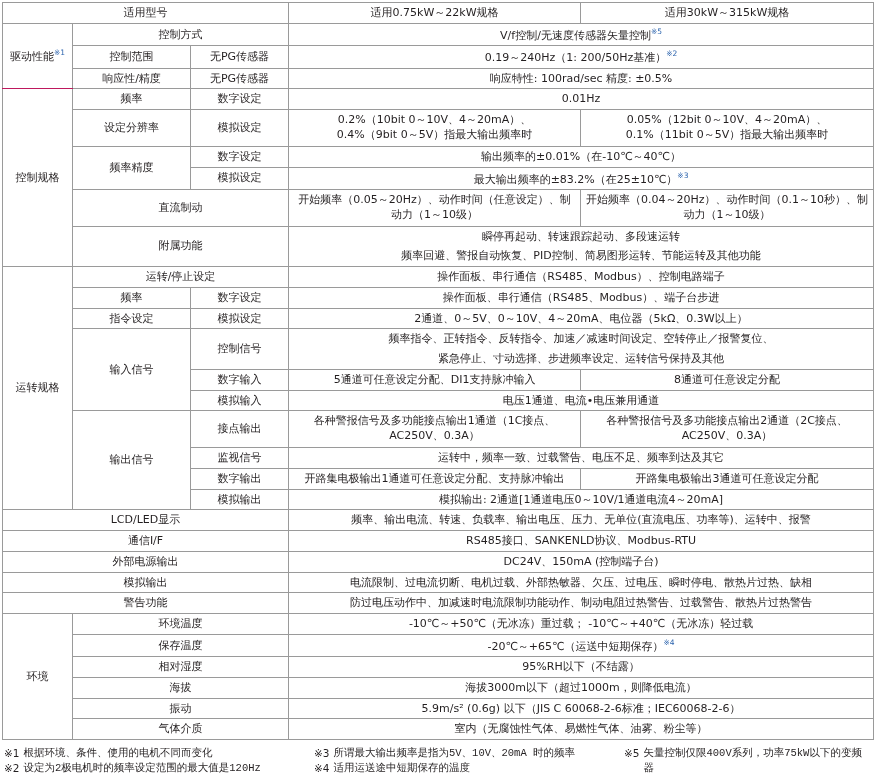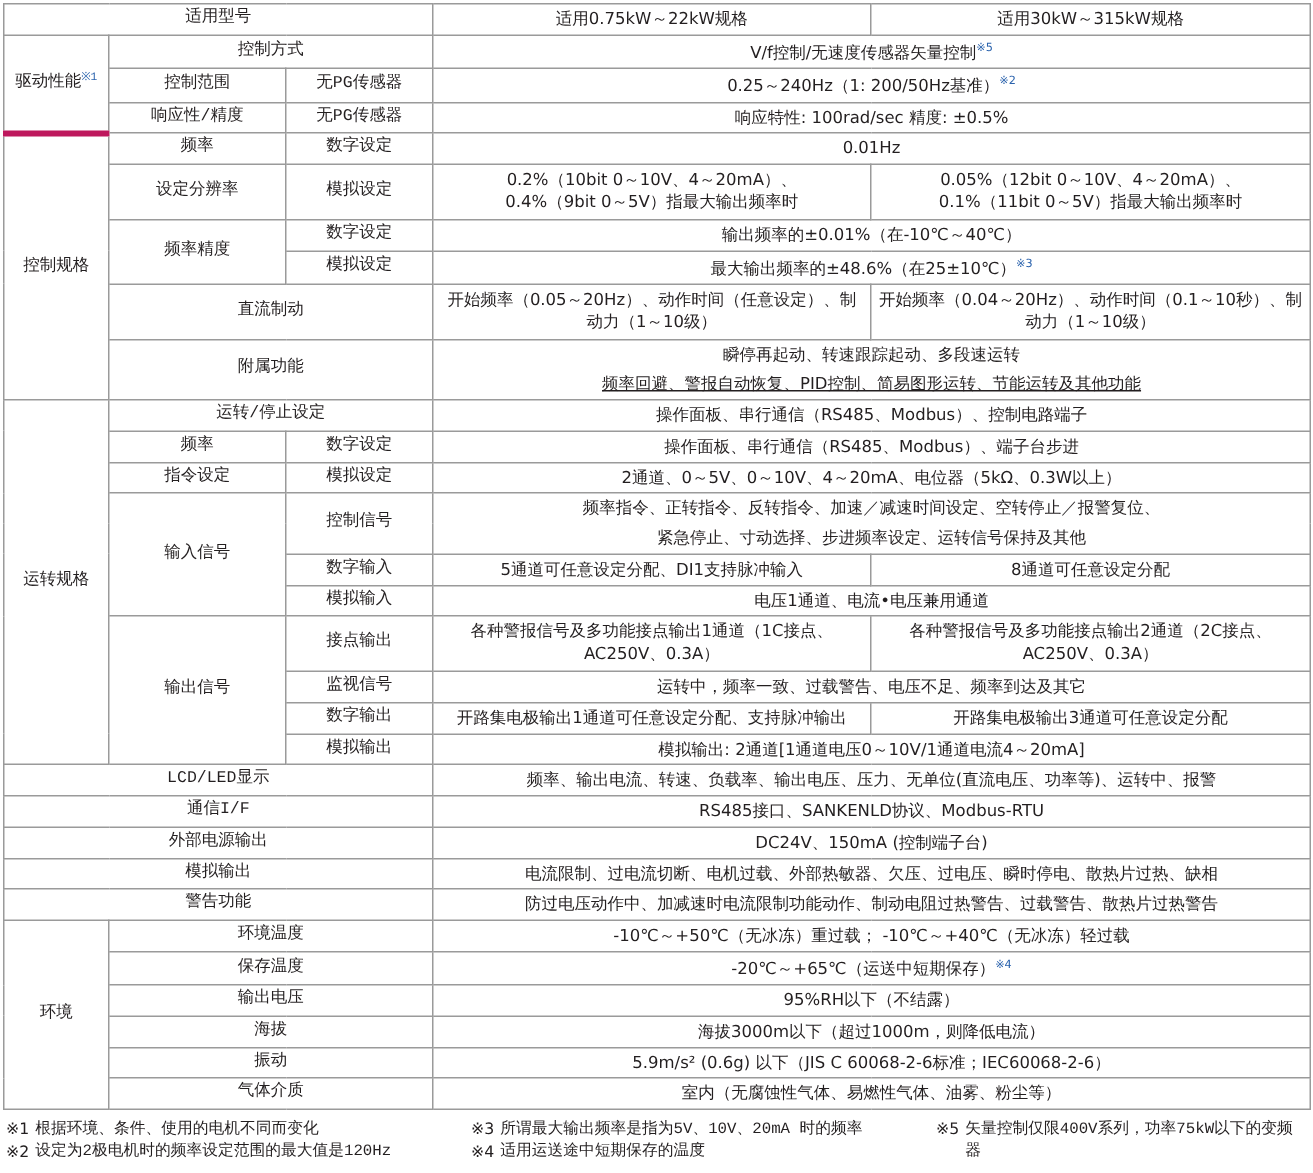--- a/index.html
+++ b/index.html
@@ -29,21 +29,20 @@
     border: 1px solid #9a9a9a;
     padding: 3px 4px;
     vertical-align: middle;
     text-align: center;
     background: #ffffff;
     word-break: break-all;
   }
   td.hdr {
     background: #e9e9e9;
     font-weight: normal;
-    font-family: Liberation Mono, monospace;
   }
   td.val {
     background: #ffffff;
   }
   .sup {
     font-size: 7.5px;
     vertical-align: super;
     color: #2b63ad;
     letter-spacing: 0;
   }
@@ -94,34 +93,34 @@
     </colgroup>
     <tbody>
 
       <tr>
         <td class="hdr" colspan="3">适用型号</td>
         <td class="val">适用0.75kW～22kW规格</td>
         <td class="val">适用30kW～315kW规格</td>
       </tr>
 
       <tr>
-        <td class="hdr" rowspan="3" style="border-bottom:4px solid #be185d;">
+        <td class="hdr" rowspan="3" style="border-bottom:1px solid #be185d;">
           <span>驱动性能</span><span class="sup">※1</span>
         </td>
         <td class="hdr" colspan="2">控制方式</td>
         <td class="val" colspan="2">
           <span>V/f控制/无速度传感器矢量控制</span><span class="sup">※5</span>
         </td>
       </tr>
 
       <tr>
         <td class="hdr">控制范围</td>
         <td class="hdr">无PG传感器</td>
         <td class="val" colspan="2">
-          <span>0.25～240Hz（1: 200/50Hz基准）</span><span class="sup">※2</span>
+          <span>0.19～240Hz（1: 200/50Hz基准）</span><span class="sup">※2</span>
         </td>
       </tr>
 
       <tr>
         <td class="hdr">响应性/精度</td>
         <td class="hdr">无PG传感器</td>
         <td class="val" colspan="2">响应特性: 100rad/sec 精度: ±0.5%</td>
       </tr>
 
       <tr>
@@ -146,42 +145,42 @@
 
       <tr>
         <td class="hdr" rowspan="2">频率精度</td>
         <td class="hdr">数字设定</td>
         <td class="val" colspan="2">输出频率的±0.01%（在-10℃～40℃）</td>
       </tr>
 
       <tr>
         <td class="hdr">模拟设定</td>
         <td class="val" colspan="2">
-          <span>最大输出频率的±48.6%（在25±10℃）</span><span class="sup">※3</span>
+          <span>最大输出频率的±83.2%（在25±10℃）</span><span class="sup">※3</span>
         </td>
       </tr>
 
       <tr>
         <td class="hdr" colspan="2">直流制动</td>
         <td class="val two-line">
           <div>开始频率（0.05～20Hz）、动作时间（任意设定）、制</div>
           <div>动力（1～10级）</div>
         </td>
         <td class="val two-line">
           <div>开始频率（0.04～20Hz）、动作时间（0.1～10秒）、制</div>
           <div>动力（1～10级）</div>
         </td>
       </tr>
 
       <tr>
         <td class="hdr" colspan="2" rowspan="2">附属功能</td>
         <td class="val" colspan="2" style="border-bottom:none;margin-top:36px;">瞬停再起动、转速跟踪起动、多段速运转</td>
       </tr>
       <tr>
-        <td class="val" colspan="2" style="border-top:none;text-decoration:underline;">频率回避、警报自动恢复、PID控制、简易图形运转、节能运转及其他功能</td>
+        <td class="val" colspan="2" style="border-top:none;">频率回避、警报自动恢复、PID控制、简易图形运转、节能运转及其他功能</td>
       </tr>
 
       <tr>
         <td class="hdr" rowspan="11">运转规格</td>
         <td class="hdr" colspan="2">运转/停止设定</td>
         <td class="val" colspan="2">操作面板、串行通信（RS485、Modbus）、控制电路端子</td>
       </tr>
       <tr>
         <td class="hdr">频率</td>
         <td class="hdr">数字设定</td>
@@ -263,21 +262,21 @@
         <td class="hdr" colspan="2">环境温度</td>
         <td class="val" colspan="2">-10℃～+50℃（无冰冻）重过载；  -10℃～+40℃（无冰冻）轻过载</td>
       </tr>
       <tr>
         <td class="hdr" colspan="2">保存温度</td>
         <td class="val" colspan="2">
           <span>-20℃～+65℃（运送中短期保存）</span><span class="sup">※4</span>
         </td>
       </tr>
       <tr>
-        <td class="hdr" colspan="2">输出电压</td>
+        <td class="hdr" colspan="2">相对湿度</td>
         <td class="val" colspan="2">95%RH以下（不结露）</td>
       </tr>
       <tr>
         <td class="hdr" colspan="2">海拔</td>
         <td class="val" colspan="2">海拔3000m以下（超过1000m，则降低电流）</td>
       </tr>
       <tr>
         <td class="hdr" colspan="2">振动</td>
         <td class="val" colspan="2">5.9m/s² (0.6g) 以下（JIS C 60068-2-6标准；IEC60068-2-6）</td>
       </tr>

